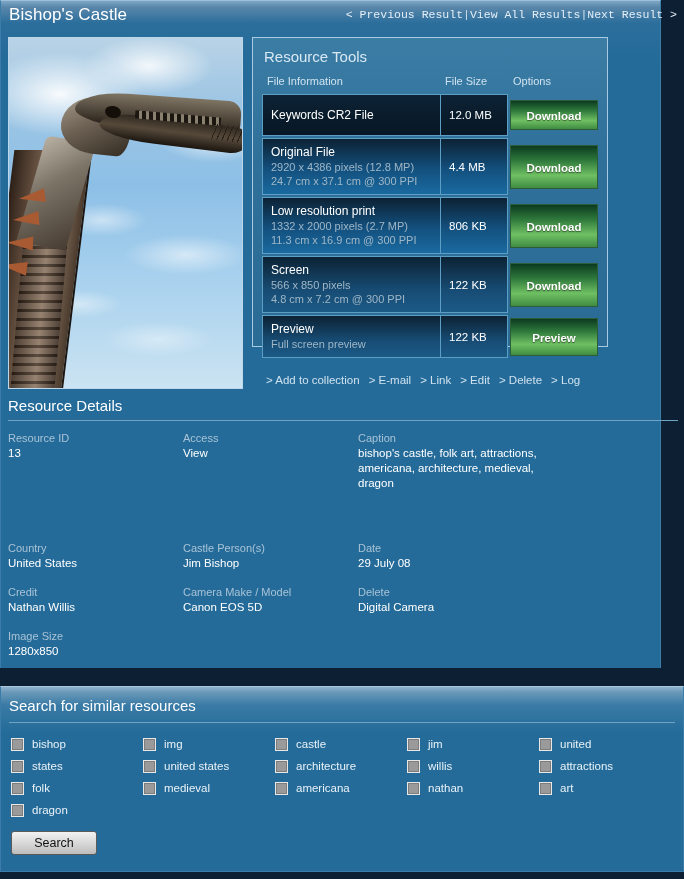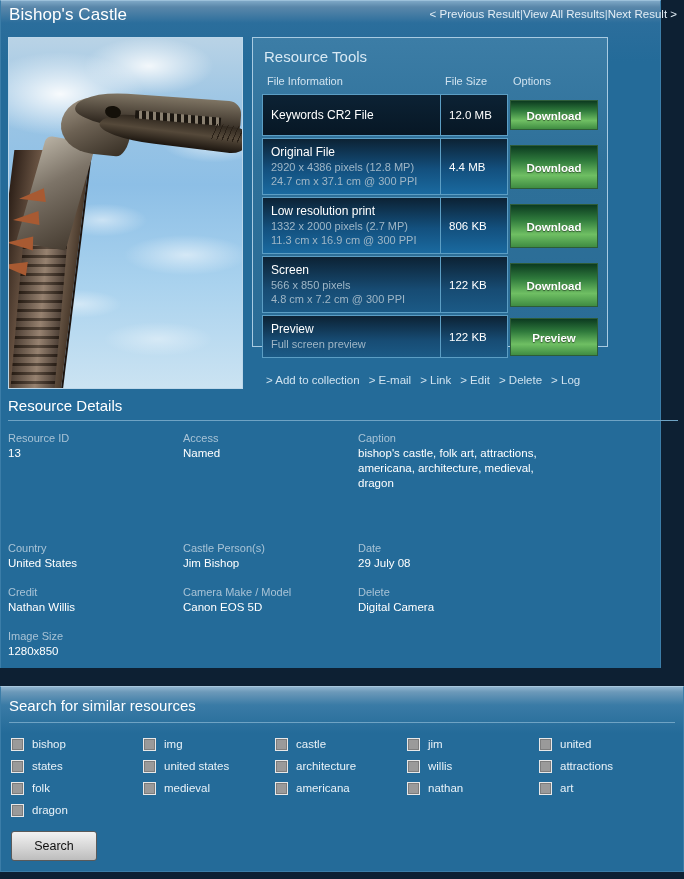--- a/index.html
+++ b/index.html
@@ -22,21 +22,21 @@
 
   .title-row {
     position: absolute; left: 0; top: 4px; width: 684px; height: 28px;
   }
   .page-title {
     position: absolute; left: 8px; top: 0;
     font-size: 17px; color: #ffffff; letter-spacing: .1px;
   }
   .result-nav {
     position: absolute; right: 8px; top: 3px;
-    font-size: 11.5px; color: #e3eef6;
+    font-size: 11.5px; color: #e3eef6; font-family: Liberation Mono, monospace;
   }
   .result-nav a { color: #e3eef6; text-decoration: none; }
   .result-nav .sep { color: #cfe0ed; }
 
   
   .thumb-frame {
     position: absolute; left: 7px; top: 36px; width: 235px; height: 352px;
     border: 1px solid #bcd7ea;
     background: #0a1c2b;
     overflow: hidden;
@@ -220,21 +220,21 @@
   }
   .kw-col { width: 132px; }
   .kw-item { display: flex; align-items: center; height: 22px; }
   .cb {
     width: 13px; height: 13px; background: #9a9a9a;
     border: 1px solid #e8e8e8; box-shadow: inset 0 0 0 1px #7d7d7d;
     margin-right: 8px; cursor: pointer; flex: 0 0 auto;
   }
   .kw-label { font-size: 11.5px; color: #e9f2f8; }
   .search-btn {
-    margin: 10px 0 0 10px; width: 86px; height: 30px;
+    margin: 10px 0 0 10px; width: 86px; height: 24px;
     font-family: "Liberation Sans", sans-serif; font-size: 12.5px; color: #111;
     background: linear-gradient(to bottom, #f2f2f2 0%, #d8d8d8 50%, #bdbdbd 100%);
     border: 1px solid #5a5a5a; border-radius: 3px; cursor: pointer;
   }
 </style>
 </head>
 <body>
 
 <div class="page">
 
@@ -353,21 +353,21 @@
 
       <div class="fgrid">
 
         <div class="frow">
           <div class="fcol">
             <div class="flabel">Resource ID</div>
             <div class="fvalue">13</div>
           </div>
           <div class="fcol">
             <div class="flabel">Access</div>
-            <div class="fvalue">Named</div>
+            <div class="fvalue">View</div>
           </div>
           <div class="fcol wide">
             <div class="flabel">Caption</div>
             <div class="fvalue" style="max-width:200px">bishop's castle, folk art, attractions, americana, architecture, medieval, dragon</div>
           </div>
         </div>
 
         <div class="frow" style="margin-top:50px">
           <div class="fcol">
             <div class="flabel">Country</div>

